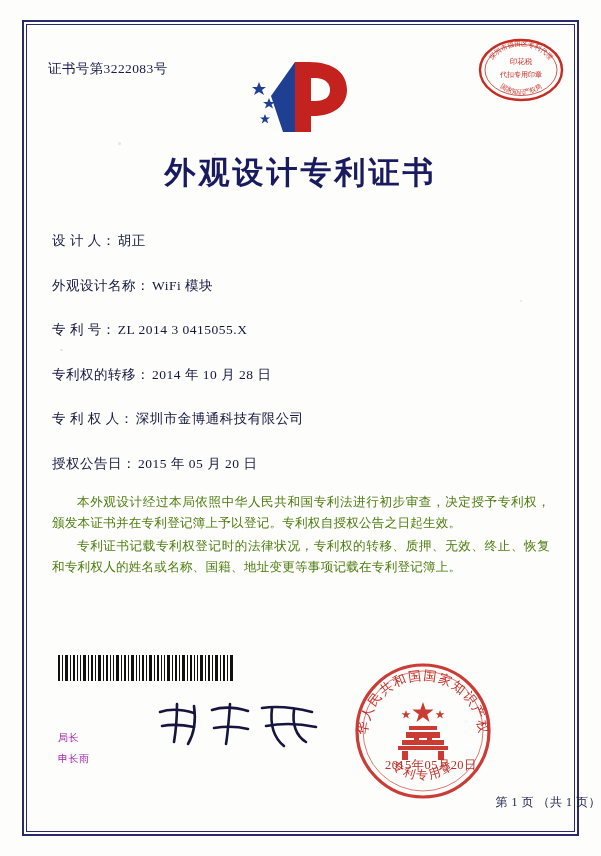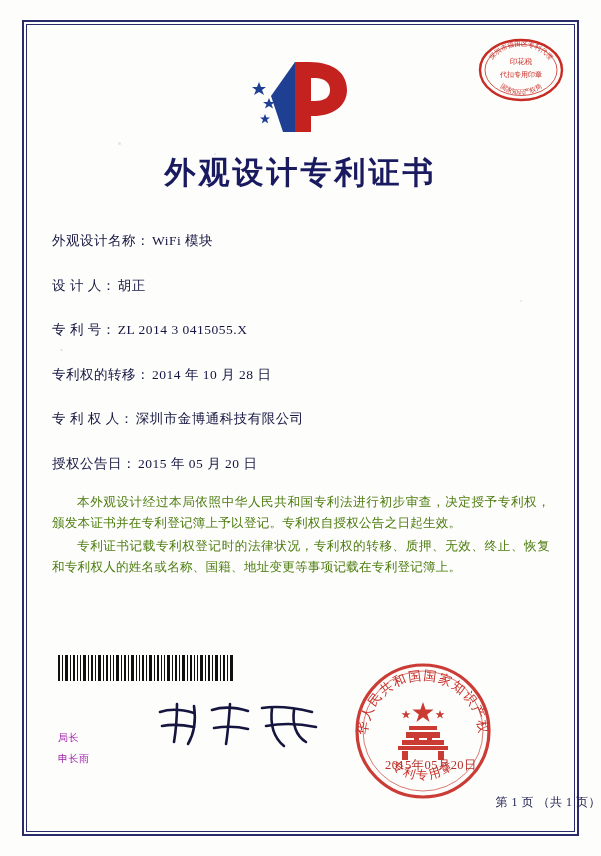--- a/index.html
+++ b/index.html
@@ -182,20 +182,23 @@
 <div class="page">
 
   <div class="border-outer"></div>
   <div class="border-inner"></div>
 
   <div class="speck" style="left:118px;top:142px;width:3px;height:3px;"></div>
   <div class="speck" style="left:214px;top:153px;width:2px;height:2px;"></div>
   <div class="speck" style="left:60px;top:349px;width:3px;height:2px;"></div>
   <div class="speck" style="left:520px;top:300px;width:2px;height:2px;"></div>
 
+  <div class="cert-no">
+    <span>证书号第</span><span>3222083</span><span>号</span>
+  </div>
 
   <div class="logo">
     <svg viewBox="0 0 115 82" width="115" height="82">
 
       <path d="M52 6 L66 6 C92 6 104 18 104 34 C104 50 90 60 70 60 L68 60 L68 76 L52 76 Z" fill="#c4221f"></path>
 
       <path d="M52 6 L52 76 L40 76 L28 40 Z" fill="#1f3f93"></path>
       <path d="M68 22 L72 22 C82 22 87 27 87 34 C87 41 82 45 72 45 L68 45 Z" fill="#fdfdfb"></path>
 
       <g fill="#1f3f93">
@@ -220,24 +223,24 @@
       <text font-size="6.4" fill="#c62b24" font-family="'DejaVu Serif',serif">
         <textPath href="#arcBot" startOffset="50%" text-anchor="middle">国家知识产权局</textPath>
       </text>
     </svg>
   </div>
 
   <div class="doc-title">外观设计专利证书</div>
 
   <div class="fields">
     <div class="field-row">
+      <span class="field-label">设 计 人：</span><span class="field-value">胡正</span>
+    </div>
+    <div class="field-row">
       <span class="field-label">外观设计名称：</span><span class="field-value">WiFi 模块</span>
-    </div>
-    <div class="field-row">
-      <span class="field-label">设 计 人：</span><span class="field-value">胡正</span>
     </div>
     <div class="field-row">
       <span class="field-label">专 利 号：</span><span class="field-value">ZL 2014 3 0415055.X</span>
     </div>
     <div class="field-row">
       <span class="field-label">专利权的转移：</span><span class="field-value">2014 年 10 月 28 日</span>
     </div>
     <div class="field-row">
       <span class="field-label">专 利 权 人：</span><span class="field-value">深圳市金博通科技有限公司</span>
     </div>

